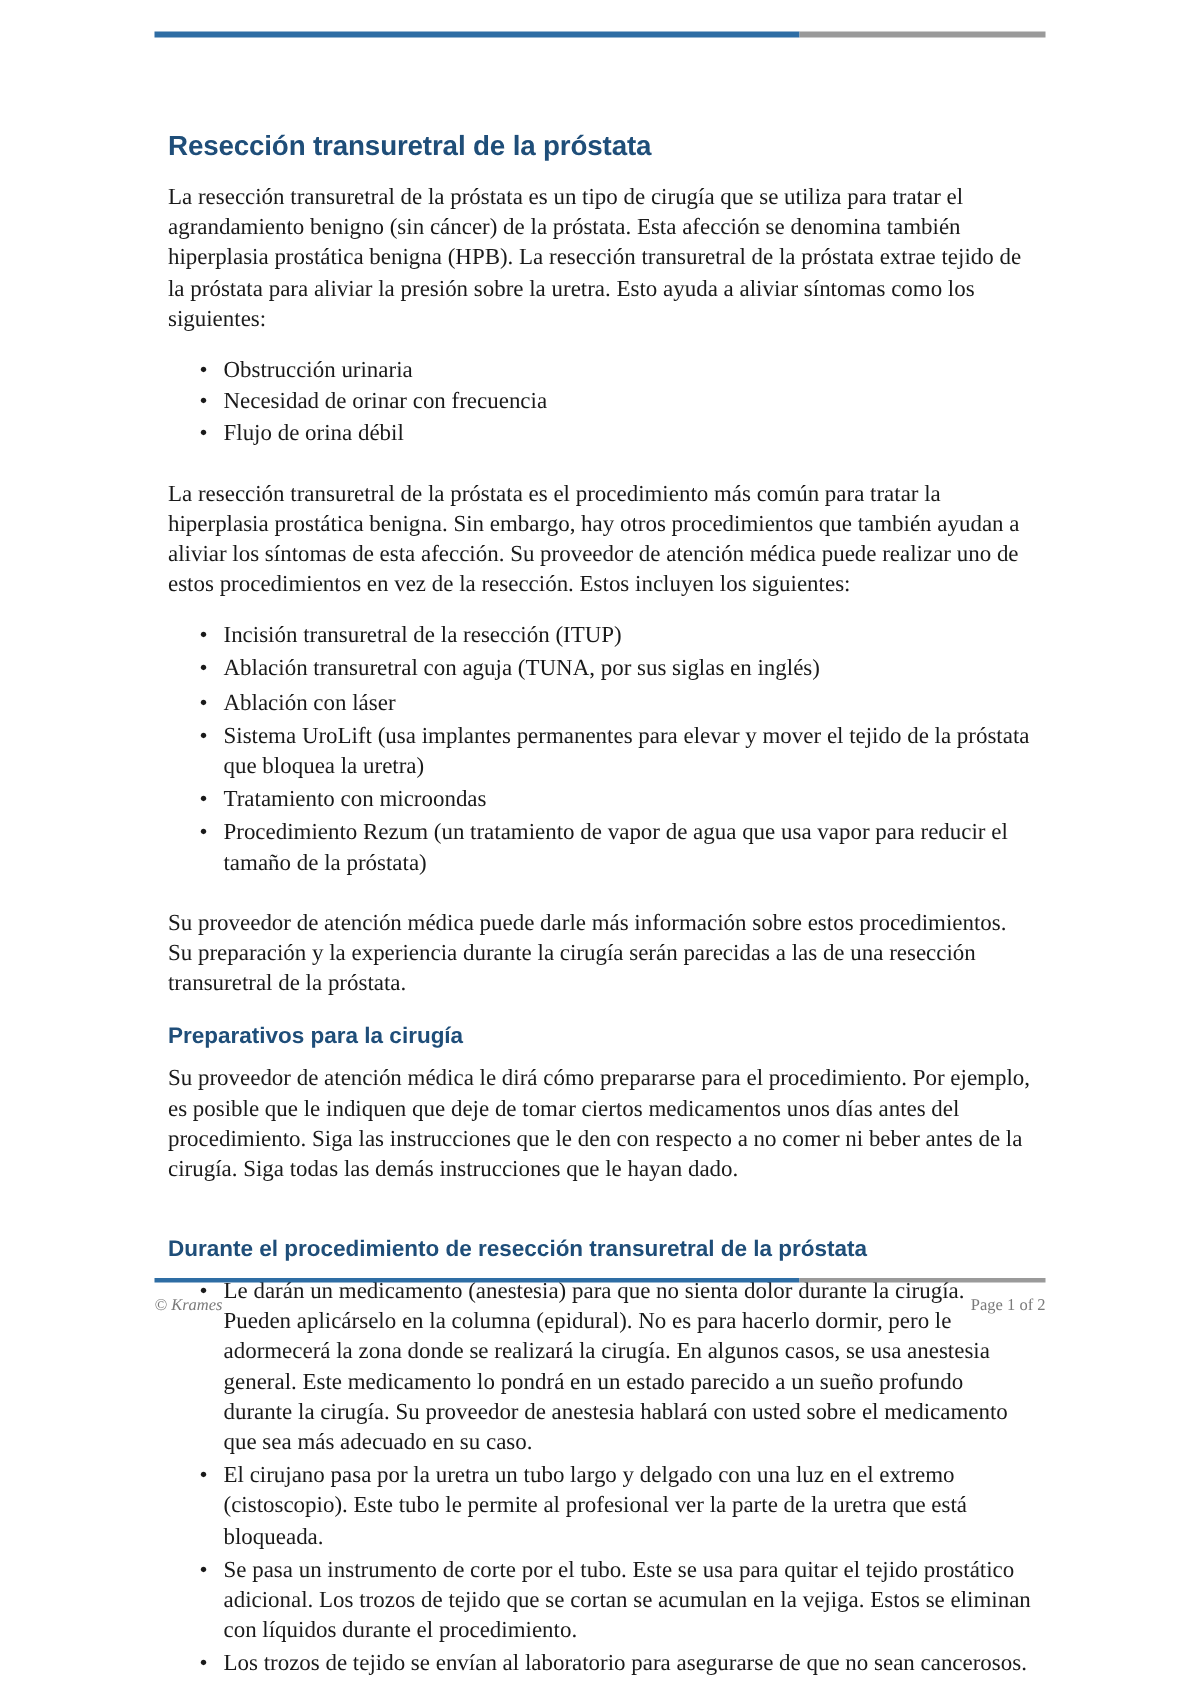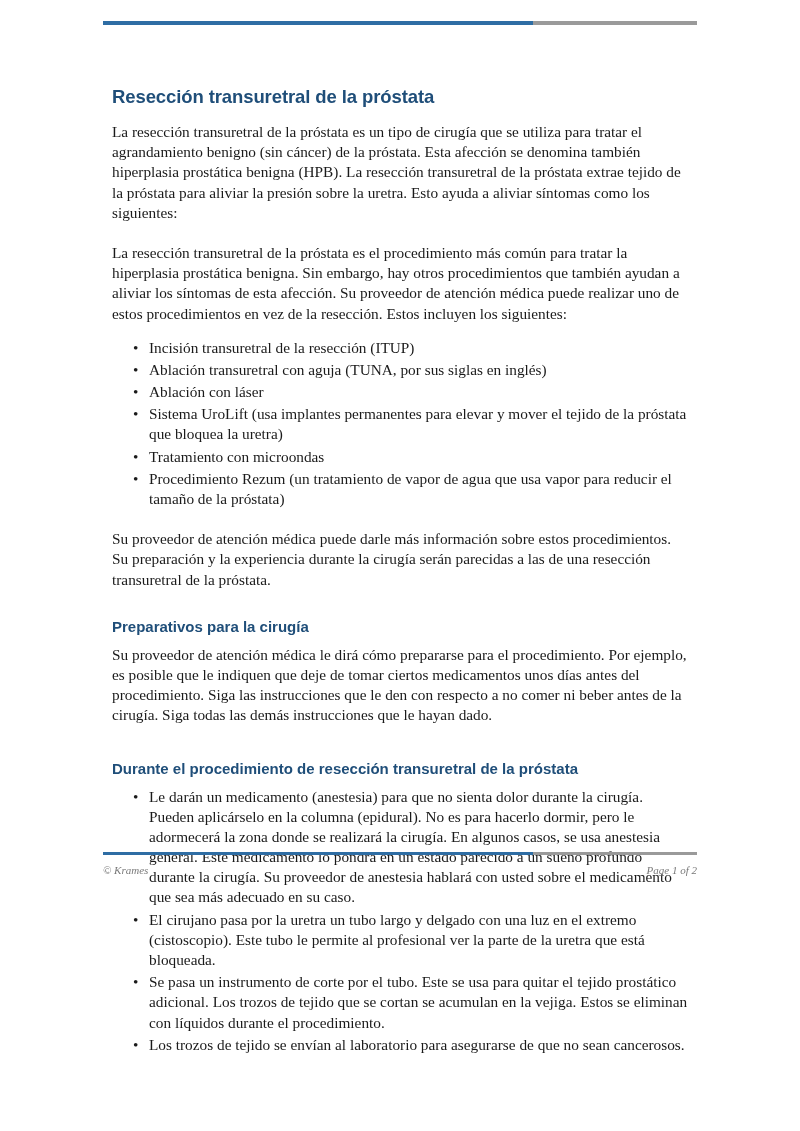--- a/index.html
+++ b/index.html
@@ -53,21 +53,21 @@
     font-weight: bold;
     color: #1f4e79;
     margin: 0 0 14px 0;
     letter-spacing: -0.1px;
   }
   h2.section-title {
     font-family: "Liberation Sans", sans-serif;
     font-size: 15px;
     font-weight: bold;
     color: #1f4e79;
-    margin: 28px 0 10px 0;
+    margin: 16px 0 10px 0;
   }
   h2.section-title.spaced {
     margin-top: 34px;
   }
   p.body-text {
     font-size: 15.3px;
     line-height: 1.32;
     margin: 0 0 14px 0;
     text-align: left;
   }
@@ -123,38 +123,43 @@
     left: 103px;
     width: 594px;
     display: flex;
     justify-content: space-between;
     align-items: center;
     font-family: "Liberation Serif", serif;
     font-size: 11px;
     color: #7a7a7a;
   }
   .footer .copyright { font-style: italic; }
-  .footer .pagenum { font-style: italic; }
+  .footer .pagenum { }
 </style>
 </head>
 <body>
 
 <div class="page">
 
   <div class="header-rule">
     <div class="seg-blue"></div>
     <div class="seg-gray"></div>
   </div>
 
   <div class="content">
 
     <h1 class="doc-title">Resección transuretral de la próstata</h1>
 
     <p class="body-text">La resección transuretral de la próstata es un tipo de cirugía que se utiliza para tratar el agrandamiento benigno (sin cáncer) de la próstata. Esta afección se denomina también hiperplasia prostática benigna (HPB). La resección transuretral de la próstata extrae tejido de la próstata para aliviar la presión sobre la uretra. Esto ayuda a aliviar síntomas como los siguientes:</p>
 
+    <ul class="bullets">
+      <li>Obstrucción urinaria</li>
+      <li>Necesidad de orinar con frecuencia</li>
+      <li>Flujo de orina débil</li>
+    </ul>
 
     <div class="gap-after-list"></div>
 
     <p class="body-text">La resección transuretral de la próstata es el procedimiento más común para tratar la hiperplasia prostática benigna. Sin embargo, hay otros procedimientos que también ayudan a aliviar los síntomas de esta afección. Su proveedor de atención médica puede realizar uno de estos procedimientos en vez de la resección. Estos incluyen los siguientes:</p>
 
     <ul class="bullets loose">
       <li>Incisión transuretral de la resección (ITUP)</li>
       <li>Ablación transuretral con aguja (TUNA, por sus siglas en inglés)</li>
       <li>Ablación con láser</li>
       <li>Sistema UroLift (usa implantes permanentes para elevar y mover el tejido de la próstata que bloquea la uretra)</li>

